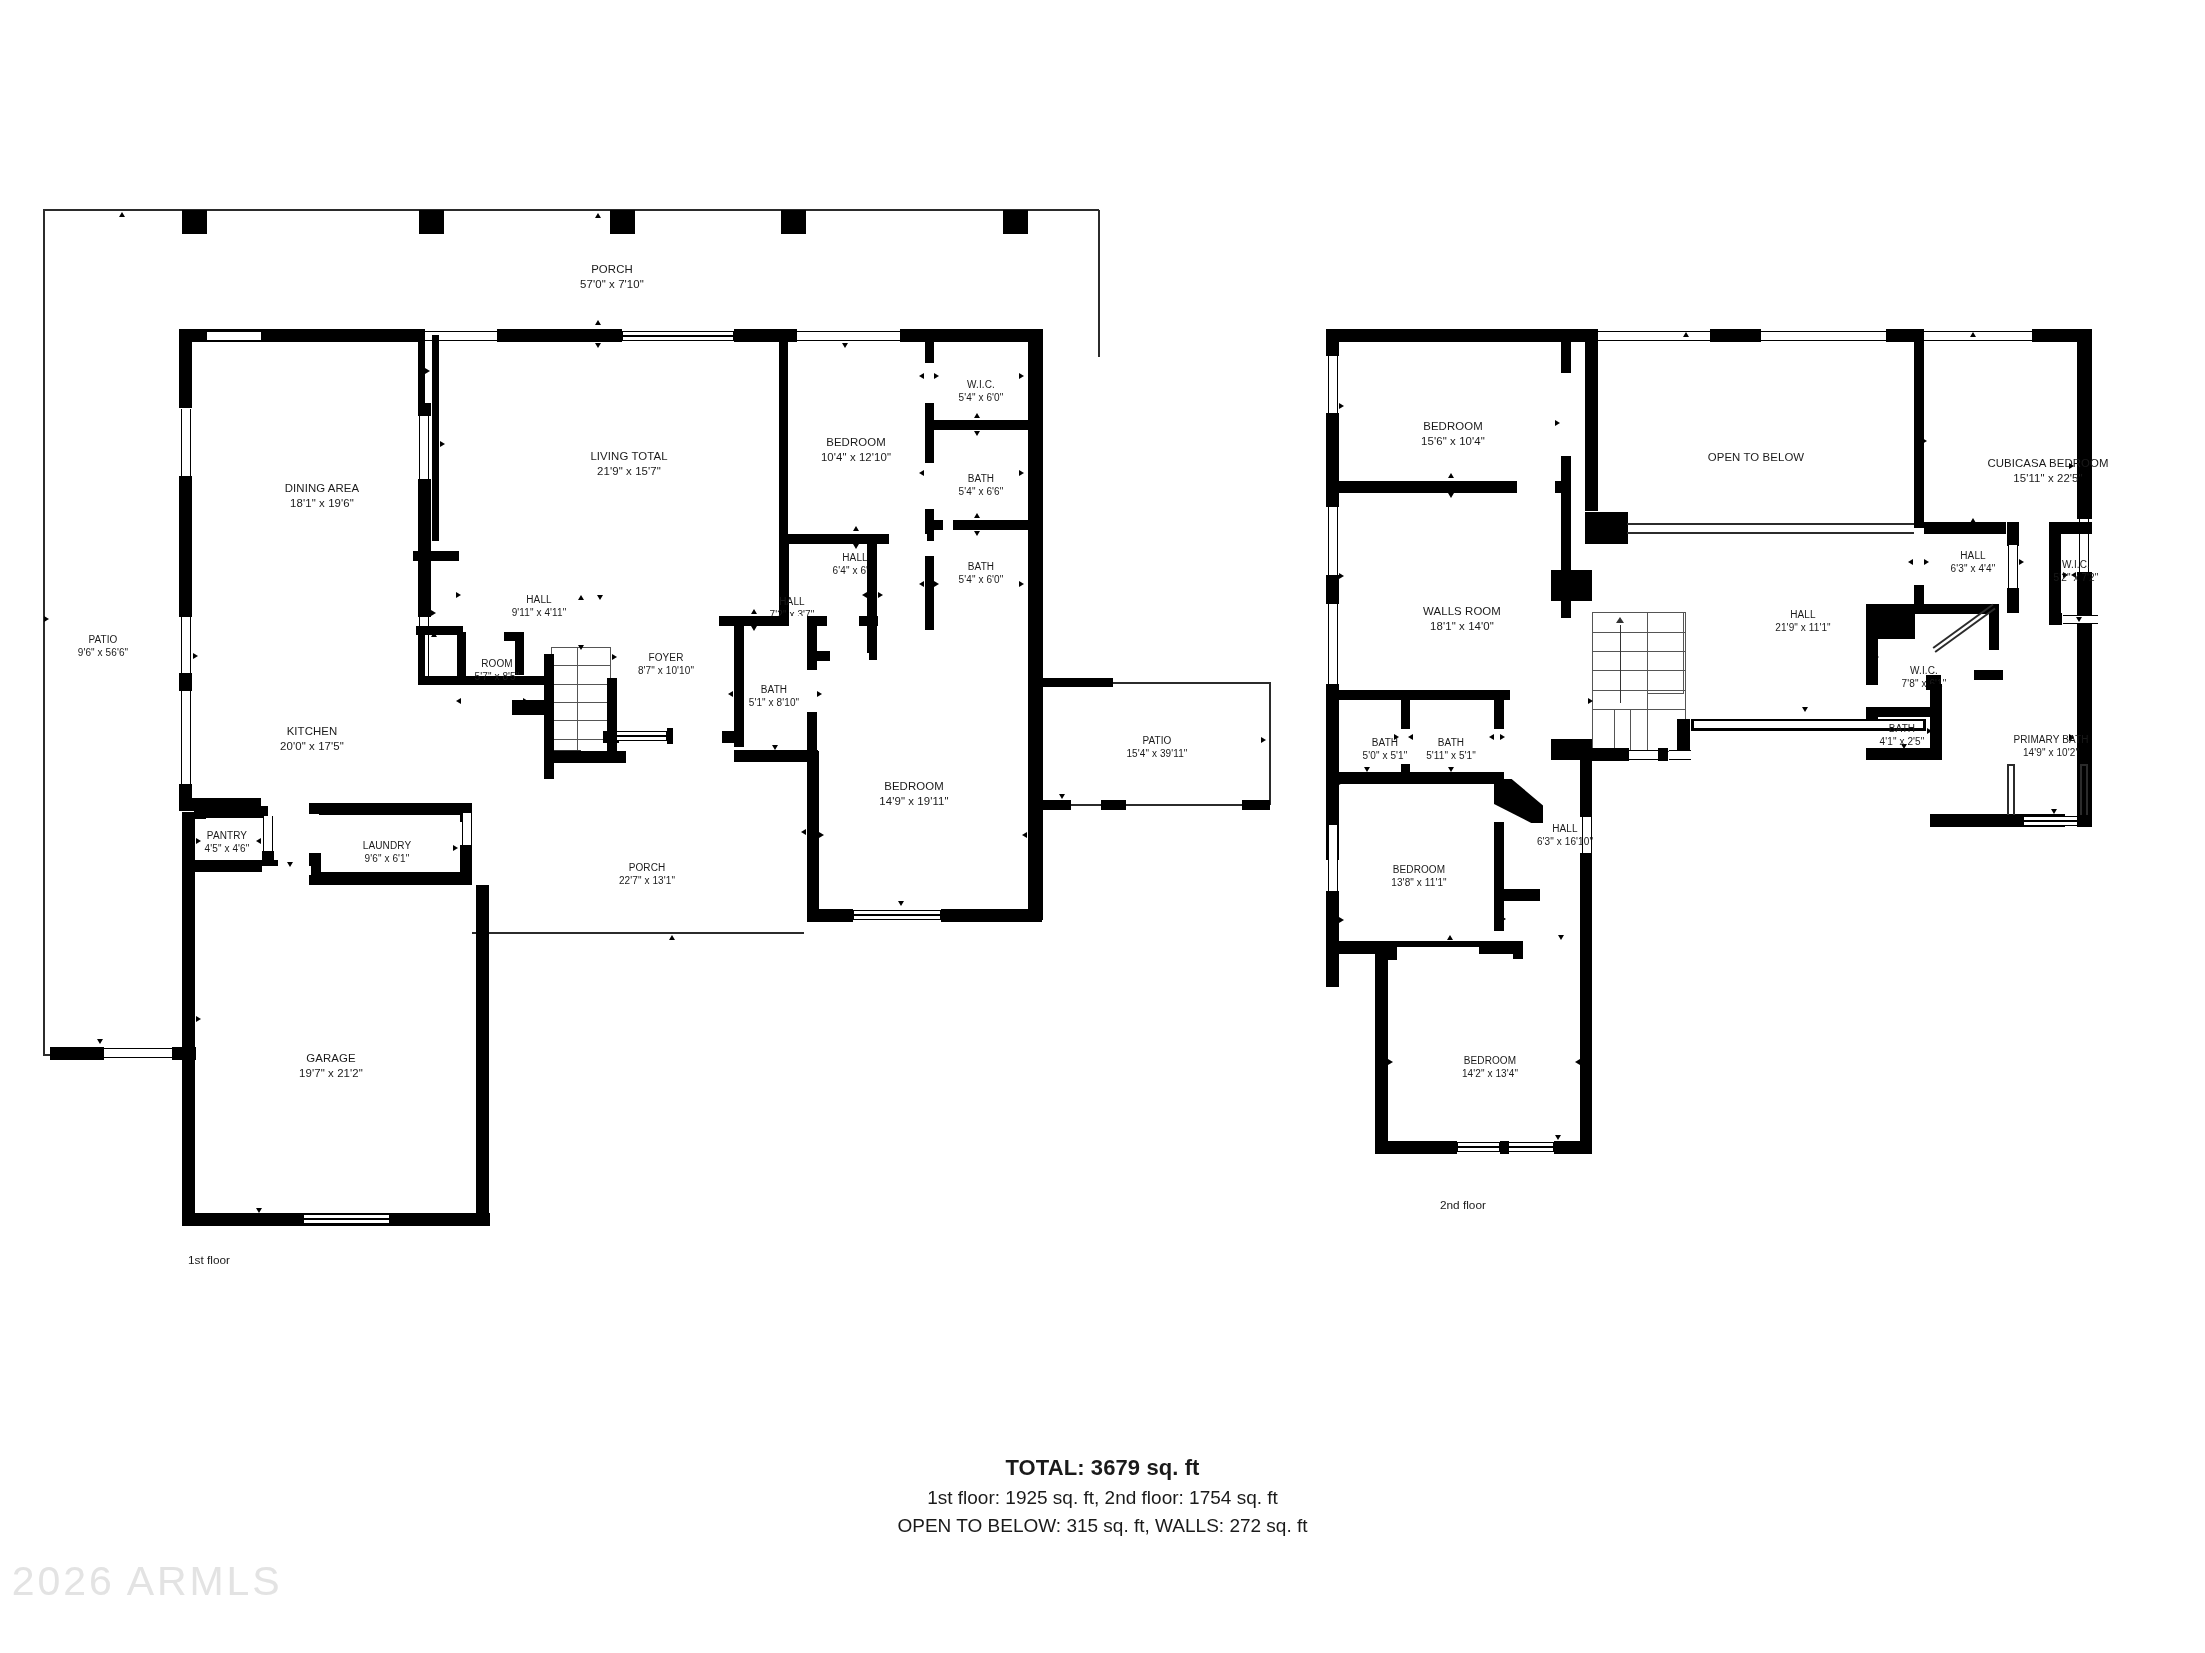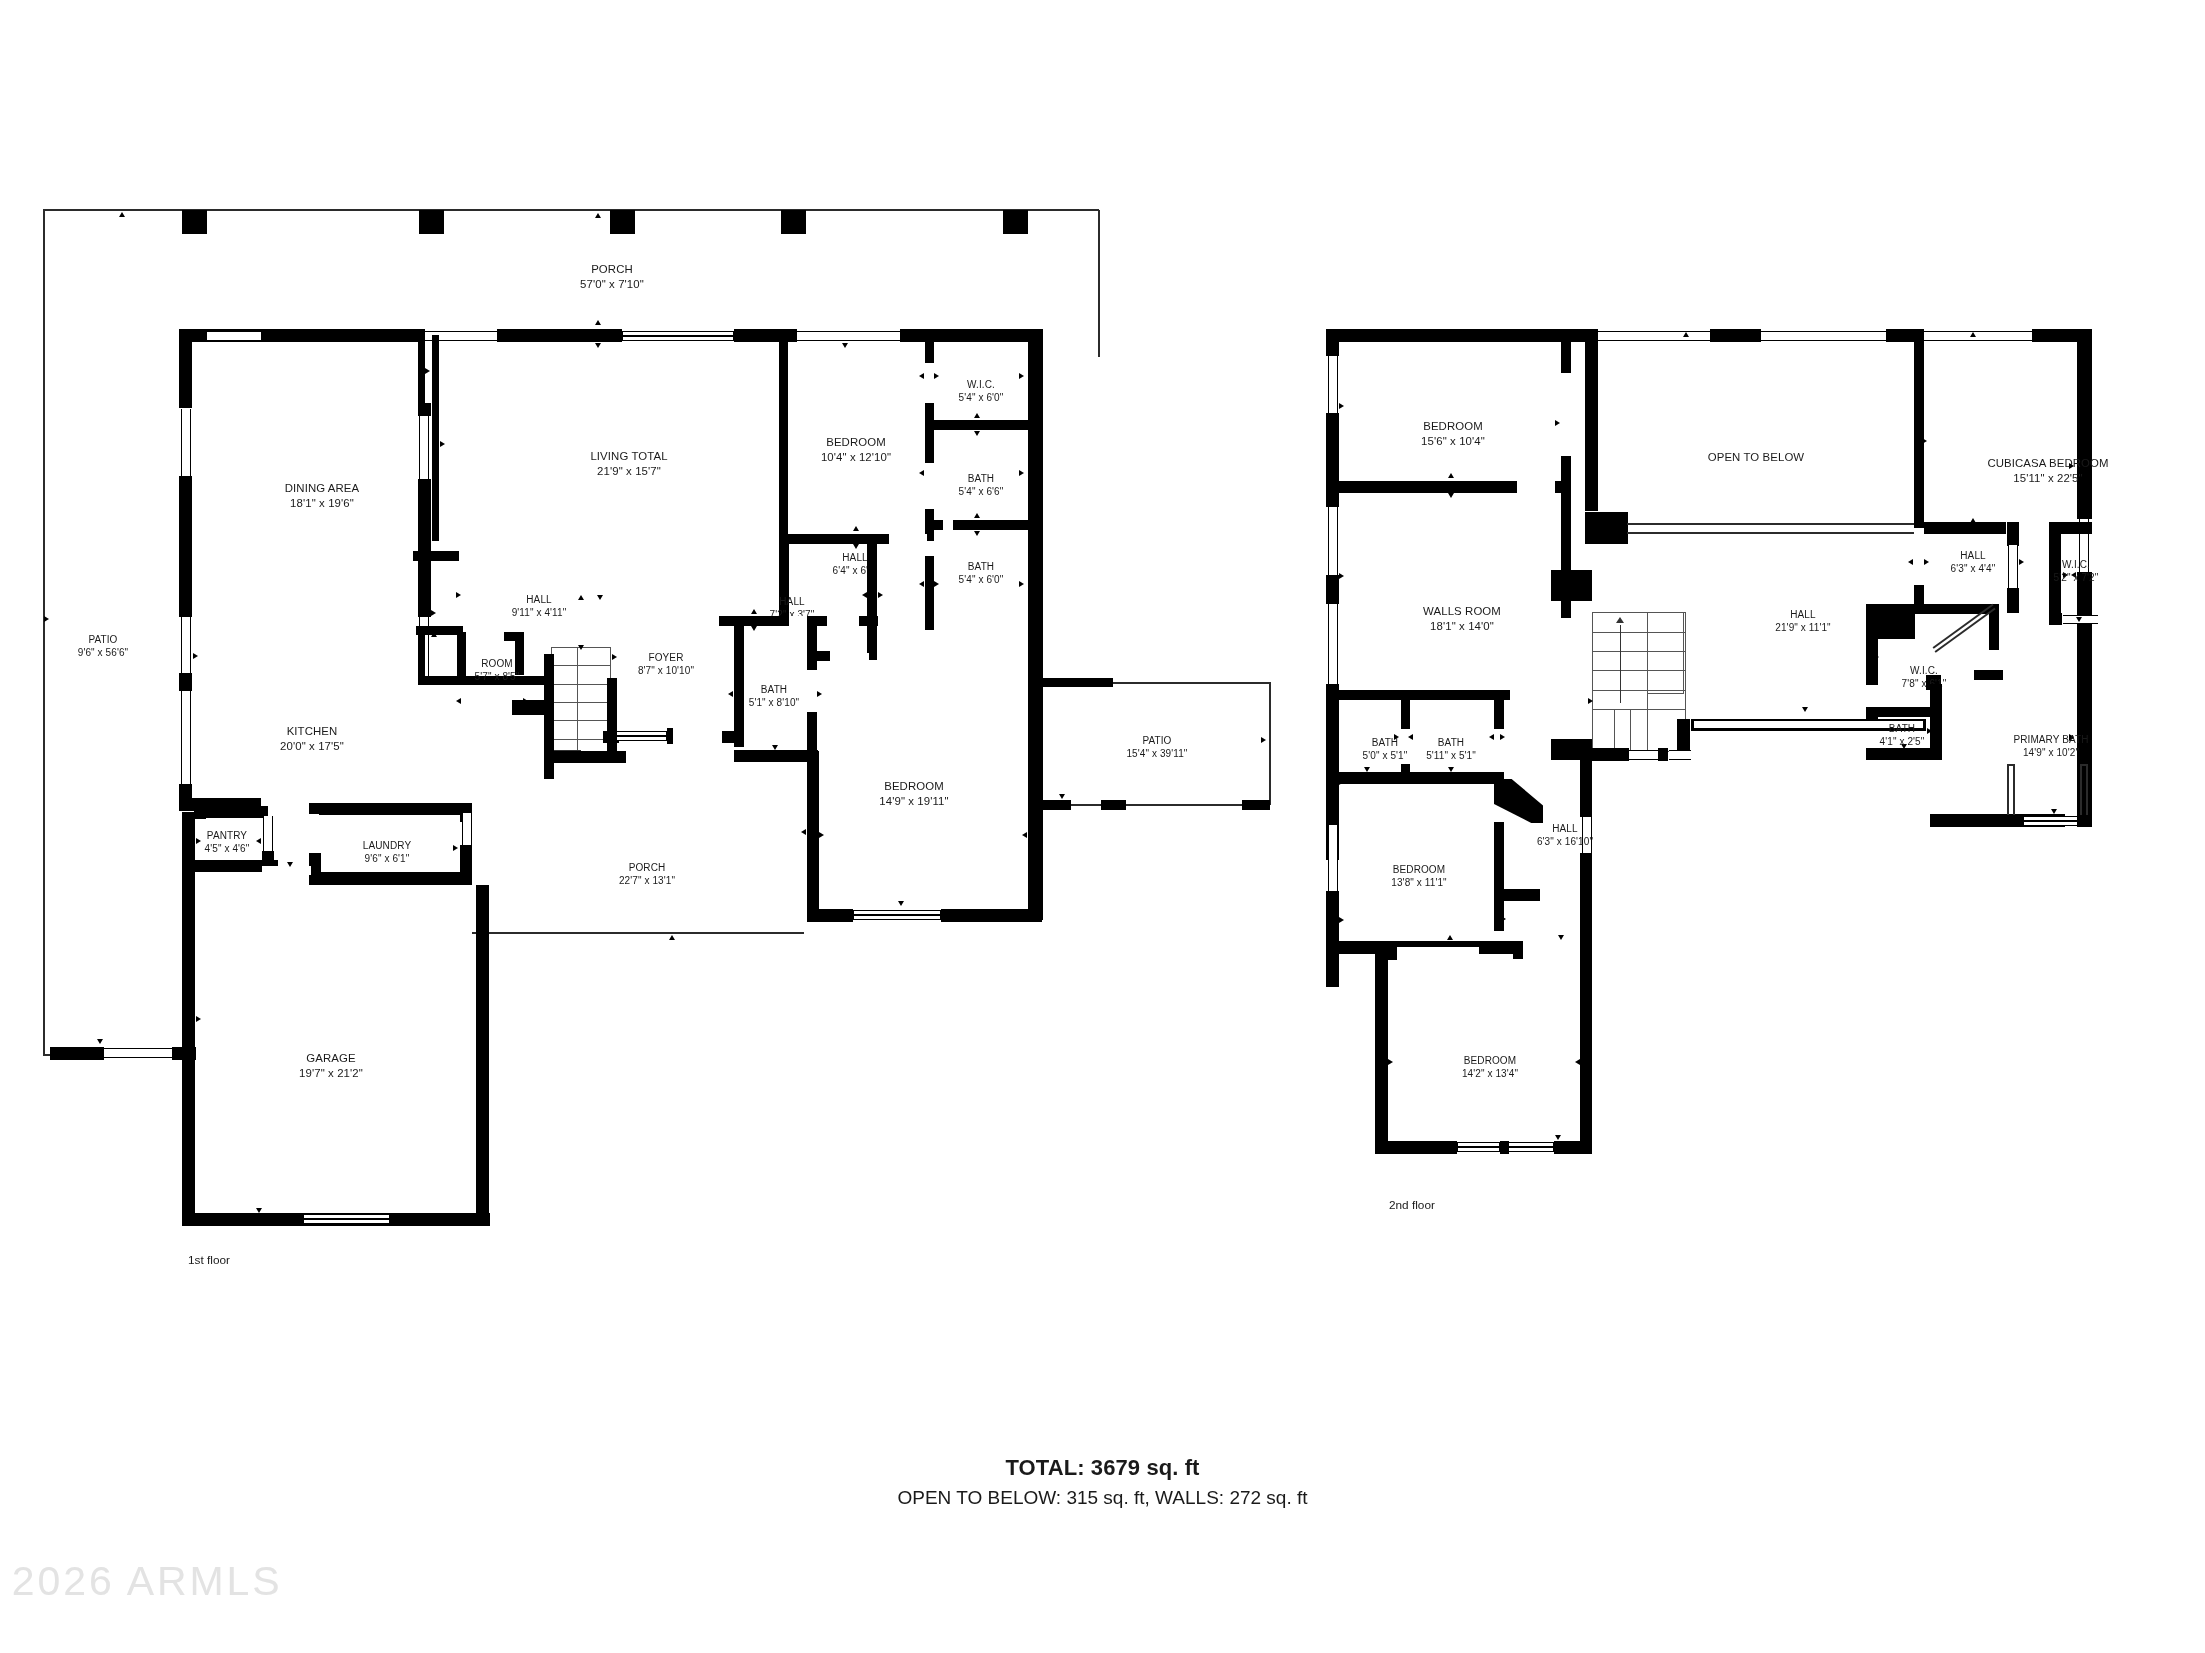--- a/index.html
+++ b/index.html
@@ -603,24 +603,25 @@
     <div class="w" style="left:1580px;top:947px;width:11.8px;height:207px;"></div>
     <div class="op" style="left:1397px;top:947px;width:82px;height:8.8px;"></div>
     <div class="mk r" style="left:1388px;top:1059px;"></div>
     <div class="mk l" style="left:1575px;top:1059px;"></div>
     <div class="mk d" style="left:1555px;top:1135px;"></div>
     <div class="lbl sm" style="left:1490px;top:1055px;">
       <span class="n">BEDROOM</span>
       <span class="d">14'2" x 13'4"</span>
     </div>
 
-    <div class="floorcap" style="left:1389px;top:1198px;">2nd floor</div>
+    <div class="floorcap" style="left:1440px;top:1198px;">2nd floor</div>
   </div>
 
   <div id="summary">
     <div class="total">TOTAL: 3679 sq. ft</div>
+    <div class="line">1st floor: 1925 sq. ft, 2nd floor: 1754 sq. ft</div>
     <div class="line">OPEN TO BELOW: 315 sq. ft, WALLS: 272 sq. ft</div>
   </div>
 
   <div id="watermark">2026 ARMLS</div>
 
 </div>
 
 
 </body></html>

